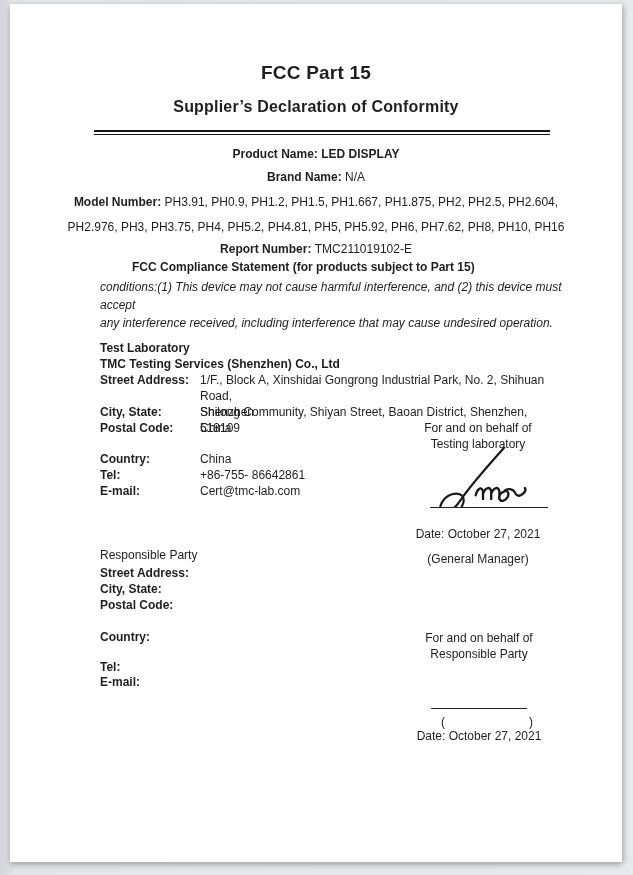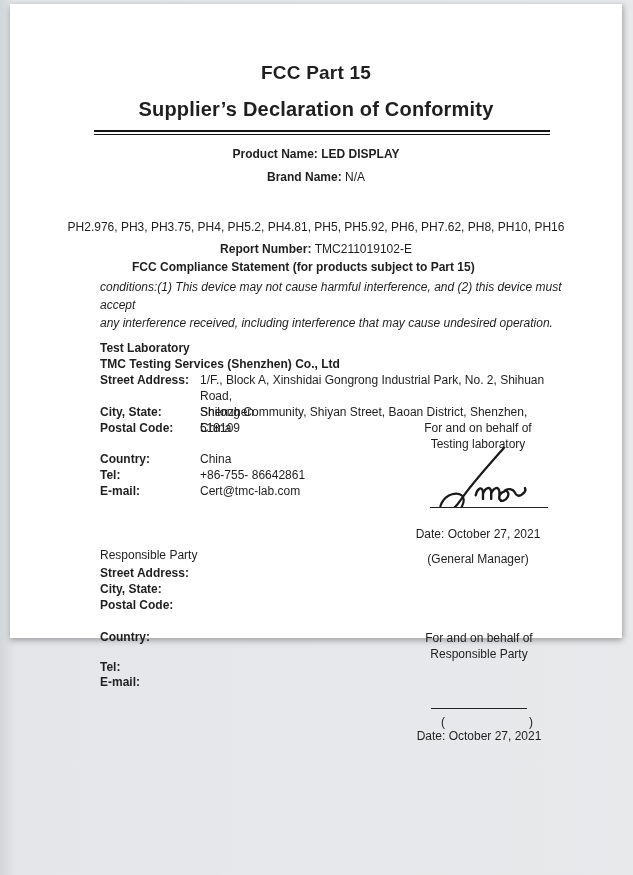--- a/index.html
+++ b/index.html
@@ -6,28 +6,28 @@
     margin: 0; padding: 0;
     width: 633px; height: 875px;
     overflow: hidden;
     background: linear-gradient(to right, #d3d6d9 0px, #e4e6e9 16px, #e7e9eb 100%);
     font-family: "Liberation Sans", "DejaVu Sans", sans-serif;
     color: #1f1f1f;
   }
   .page {
     position: absolute;
     left: 10px; top: 4px;
-    width: 612px; height: 634px;
+    width: 612px; height: 858px;
     background: #ffffff;
     box-shadow: 0 3px 6px rgba(0,0,0,0.25), 3px 0 5px rgba(0,0,0,0.10);
   }
   .abs { position: absolute; }
   .center { width: 100%; text-align: center; }
   .t1 { top: 58px; font-size: 19px; font-weight: bold; letter-spacing: 0.2px; }
-  .t2 { top: 94px; font-size: 20px; font-weight: bold; letter-spacing: 0.2px; }
+  .t2 { top: 94px; font-size: 16px; font-weight: bold; letter-spacing: 0.2px; }
   .rule {
     top: 126px; left: 84px; width: 456px; height: 2px;
     border-top: 2px solid #161616; border-bottom: 1px solid #161616;
   }
   .body-line { font-size: 12px; line-height: 16px; }
   .product { top: 142px; font-weight: bold; }
   .brand   { top: 165px; }
   .model1  { top: 190px; }
   .model2  { top: 215px; }
   .report  { top: 237px; }
@@ -67,20 +67,23 @@
   <div class="abs rule"></div>
 
   <div class="abs center body-line brand">
     <b>Brand Name:</b>&nbsp;<span>N/A</span>
   </div>
 
   <div class="abs center body-line product">
     <b>Product Name:</b>&nbsp;<span>LED DISPLAY</span>
   </div>
 
+  <div class="abs center body-line model1">
+    <b>Model Number:</b>&nbsp;<span>PH3.91, PH0.9, PH1.2, PH1.5, PH1.667, PH1.875, PH2, PH2.5, PH2.604,</span>
+  </div>
   <div class="abs center body-line model2">
     <span>PH2.976, PH3, PH3.75, PH4, PH5.2, PH4.81, PH5, PH5.92, PH6, PH7.62, PH8, PH10, PH16</span>
   </div>
 
   <div class="abs center body-line report">
     <b>Report Number:</b>&nbsp;<span>TMC211019102-E</span>
   </div>
 
   <div class="abs comp-head">FCC Compliance Statement (for products subject to Part 15)</div>
   <div class="abs comp-body">

